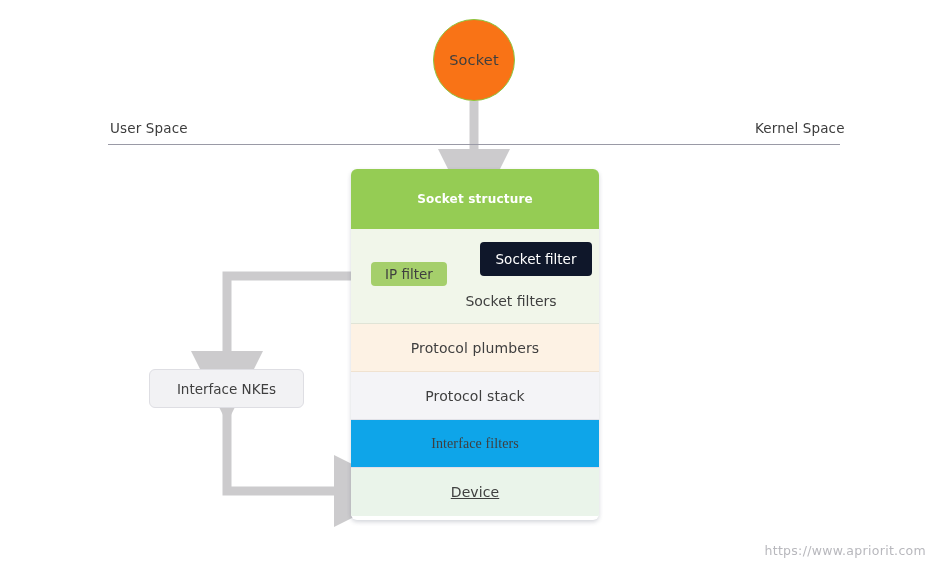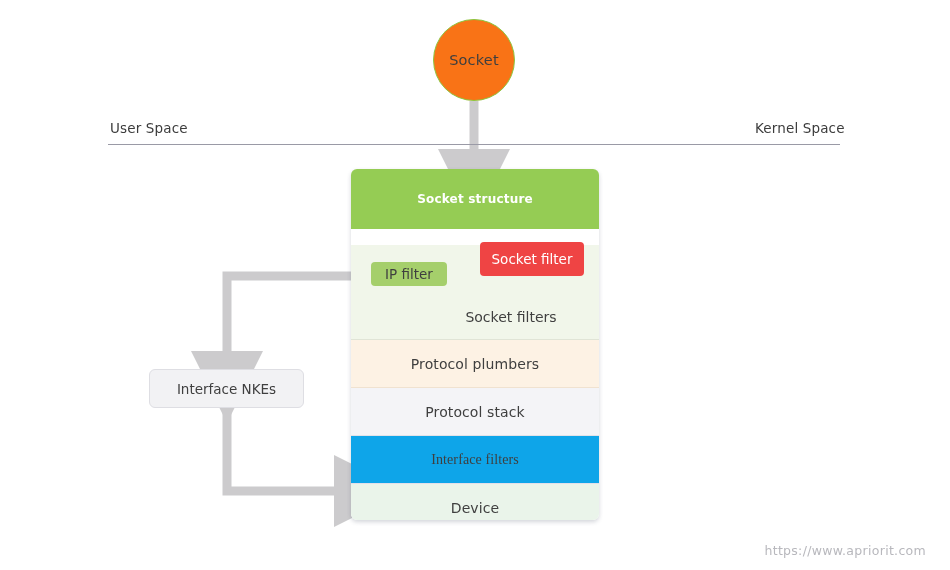--- a/index.html
+++ b/index.html
@@ -83,21 +83,20 @@
     font-weight: bold;
     letter-spacing: .2px;
   }
 
   #socket-filters-panel {
     position: relative;
     height: 95px;
     background: #f1f6ea;
     border-bottom: 1px solid #e0e4d6;
     box-sizing: border-box;
-    margin-top: 16px;
   }
   #socket-filters-caption {
     position: absolute;
     left: 0;
     right: 0;
     bottom: 14px;
     text-align: center;
     font-size: 14px;
     color: #3f3f3f;
     transform: translateX(36px);
@@ -107,21 +106,21 @@
     height: 48px;
     display: flex;
     align-items: center;
     justify-content: center;
     font-size: 14px;
     color: #3f3f3f;
     box-sizing: border-box;
     border-bottom: 1px solid #e2e2e8;
     letter-spacing: .1px;
   }
-  .stack-row:last-child { border-bottom: none; }
+  .stack-row:last-child { border-bottom: none; text-decoration: underline; }
   #row-protocol-stack     { background: #f4f4f7; }
   #row-protocol-plumbers  { background: #fdf2e4; border-bottom-color:#f0e2d0;}
   #row-interface-filters  { background: #0ea5e9; border-bottom-color:#e3dfe9;font-family:Liberation Serif, serif;}
   #row-device             { background: #eaf4ea; }
 
   
   #ip-filter-box {
     position: absolute;
     left: 371px;
     top: 262px;
@@ -132,24 +131,24 @@
     display: flex;
     align-items: center;
     justify-content: center;
     font-size: 13.5px;
     color: #3f3f3f;
   }
   #socket-filter-box {
     position: absolute;
     left: 480px;
     top: 242px;
-    width: 104px;
+    width: 112px;
     height: 34px;
     border-radius: 4px;
-    background: #ef4444;
+    background: #0f172a;
     display: flex;
     align-items: center;
     justify-content: center;
     font-size: 13.5px;
     color: #ffffff;
   }
   #interface-nkes-box {
     position: absolute;
     left: 149px;
     top: 369px;

